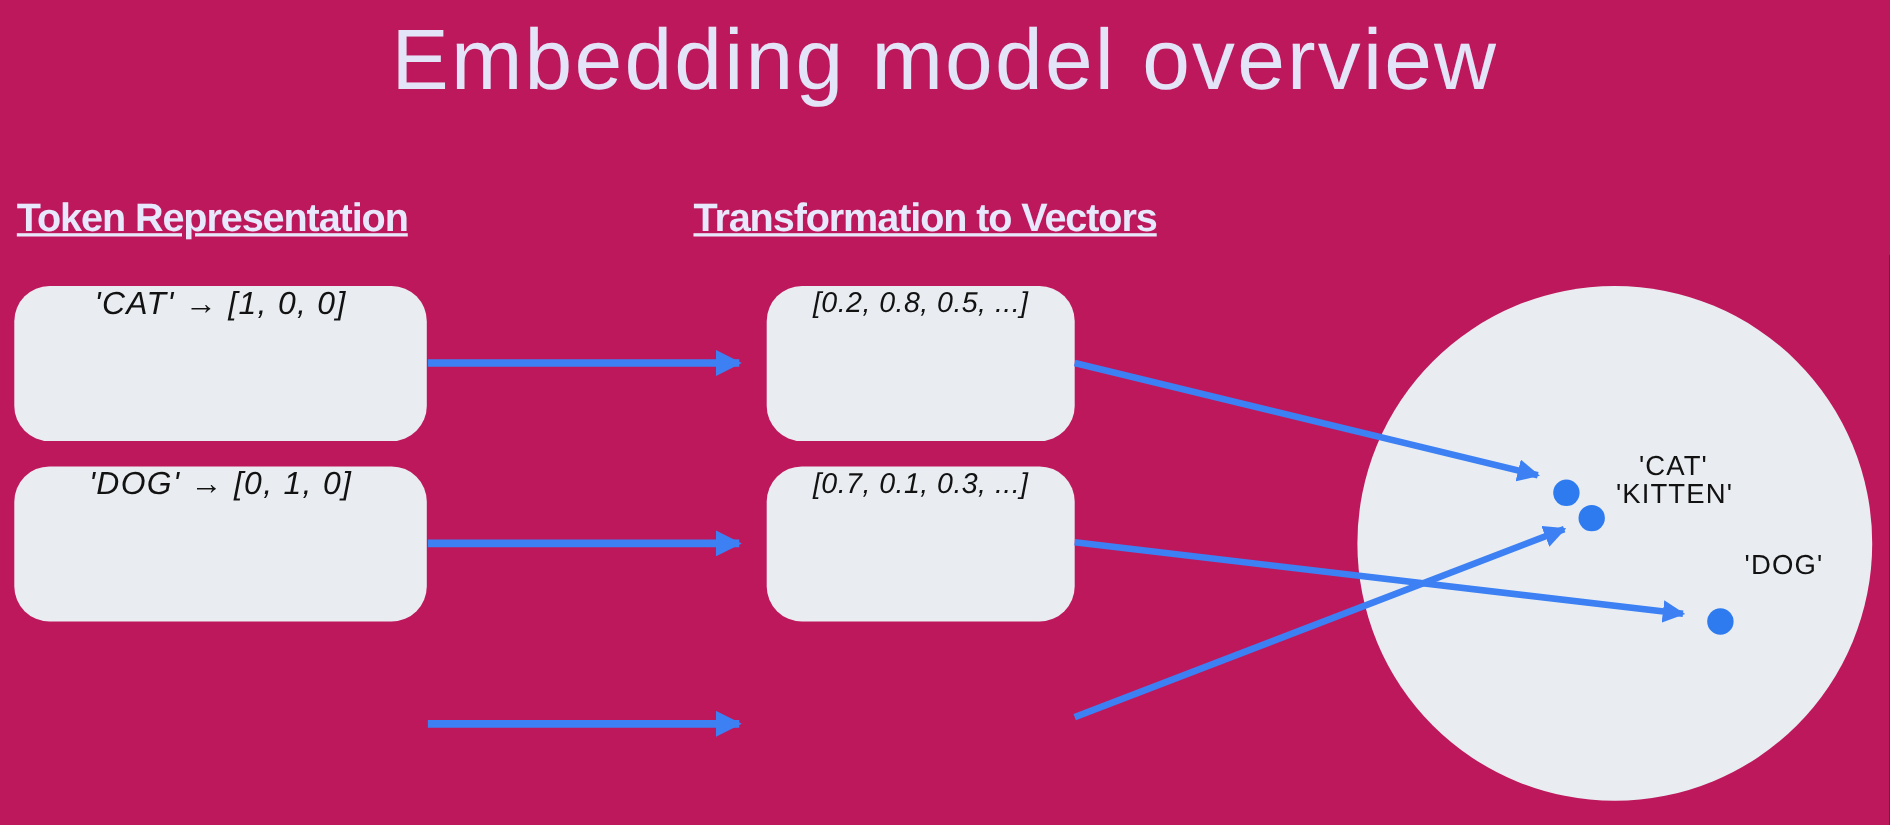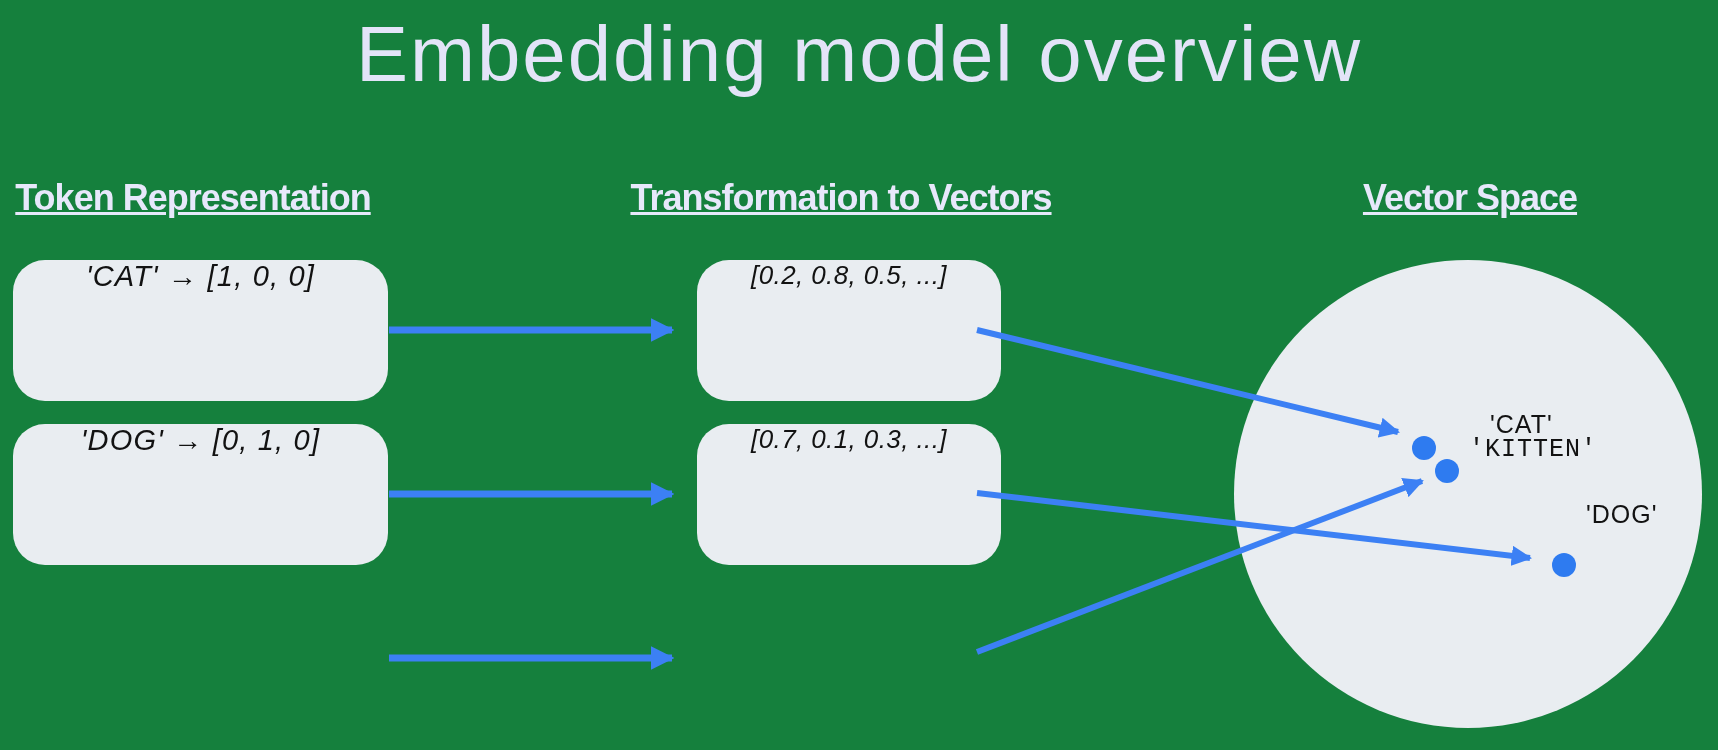--- a/index.html
+++ b/index.html
@@ -5,21 +5,21 @@
   html, body {
     margin: 0;
     padding: 0;
     background: #0e1129;
     font-family: "Liberation Sans", sans-serif;
   }
   .canvas {
     position: relative;
     width: 1718px;
     height: 750px;
-    background: #15803d;
+    background: #be185d;
     overflow: hidden;
   }
   .slide-title {
     position: absolute;
     top: 6px;
     left: 0;
     width: 100%;
     text-align: center;
     font-size: 78px;
     font-weight: 300;
@@ -56,21 +56,21 @@
   }
   .token-box {
     left: 13px;
     width: 375px;
     height: 141px;
     font-size: 29px;
     letter-spacing: 1.2px;
   }
   .vec-box {
     left: 697px;
-    width: 304px;
+    width: 280px;
     height: 141px;
     font-size: 26px;
     letter-spacing: 0.4px;
   }
   .row-1 { top: 260px; }
   .row-2 { top: 424px; }
   .row-3 { top: 588px; }
 
   .vector-circle {
     position: absolute;
@@ -90,33 +90,32 @@
     pointer-events: none;
   }
   .point-label {
     position: absolute;
     font-size: 25px;
     letter-spacing: 1px;
     color: #121212;
     white-space: nowrap;
   }
   .lbl-cat    { left: 1490px; top: 410px; }
-  .lbl-kitten { left: 1469px; top: 435px; font-family: Liberation Mono, monospace; }
+  .lbl-kitten { left: 1469px; top: 435px; }
   .lbl-dog    { left: 1586px; top: 500px; }
 </style>
 </head>
 <body>
 
 <div class="canvas">
 
   <div class="slide-title">Embedding model overview</div>
 
   <div class="col-header hdr-token">Token Representation</div>
   <div class="col-header hdr-trans">Transformation to Vectors</div>
-  <div class="col-header hdr-space">Vector Space</div>
 
   <div class="box token-box row-1">
     <span>'CAT' → [1, 0, 0]</span>
   </div>
   <div class="box token-box row-2">
     <span>'DOG' → [0, 1, 0]</span>
   </div>
 
   <div class="box vec-box row-1">
     <span>[0.2, 0.8, 0.5, ...]</span>

